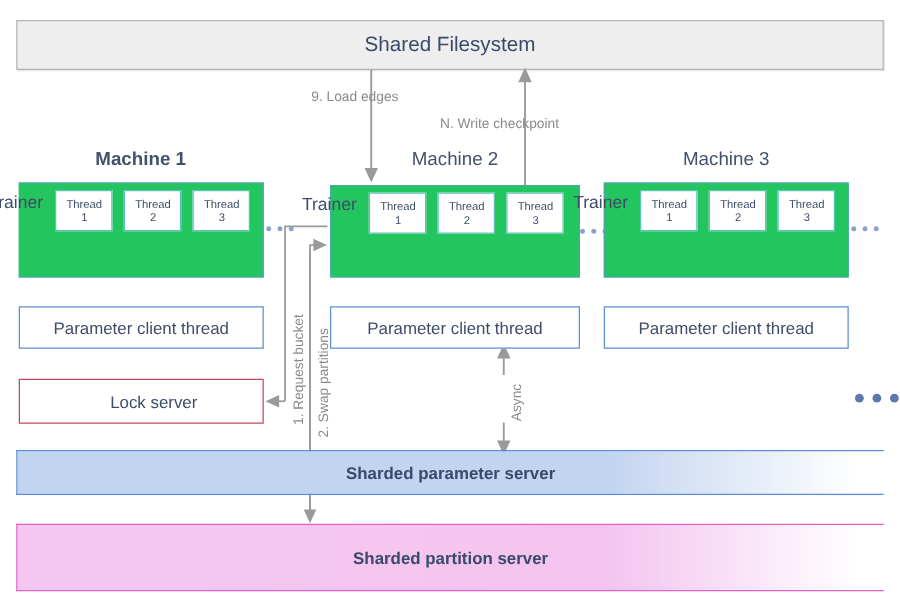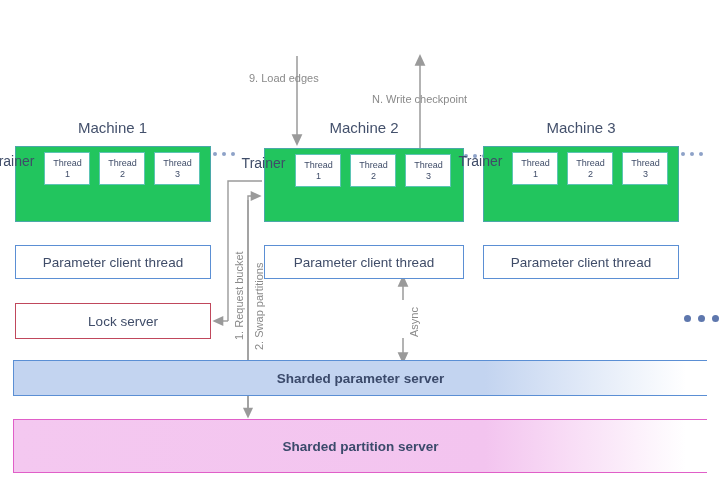--- a/index.html
+++ b/index.html
@@ -30,21 +30,21 @@
   .trainer{
     border:1.6px solid #4aa8a8;background:#22c55e;
     align-items:flex-start;justify-content:center;
     flex-direction:row;
   }
   .trainer-title{
     width:100%;text-align:center;font-size:14px;color:#3f4c68;
     margin-top:6px;
   }
   .thread-row{
-    display:flex;align-items:flex-start;gap:9px;
+    display:flex;align-items:flex-end;gap:9px;
     margin-top:5px;margin-left:10px;
   }
   .thread{
     width:46px;height:33px;box-sizing:border-box;
     border:1.6px solid #5cc4b4;background:#fff;
     display:flex;flex-direction:column;align-items:center;justify-content:center;
     font-size:9px;color:#3f4c68;line-height:1.15;
   }
   .dots{
     display:flex;gap:5px;margin-left:4px;
@@ -90,20 +90,23 @@
   .vlabel{
     position:absolute;font-size:11px;color:#8a8a8a;white-space:nowrap;
     transform-origin:0 0;transform:rotate(-90deg);
   }
 </style>
 </head>
 <body>
 
 <div id="stage">
 
+  <div class="box fs-bar">
+    <span>Shared Filesystem</span>
+  </div>
 
   <svg class="wires">
     <defs>
       <marker id="ahead" markerWidth="9" markerHeight="9" refX="4.2" refY="4.4" orient="auto">
         <path d="M0.4,0.8 L8.2,4.4 L0.4,8.0 z" fill="#9a9a9a"></path>
       </marker>
     </defs>
 
     <g>
       <line x1="297" y1="56" x2="297" y2="140" stroke="#9a9a9a" stroke-width="1.5" marker-end="url(#ahead)"></line>
@@ -123,26 +126,26 @@
       <path d="M248,200 L248,413" fill="none" stroke="#9a9a9a" stroke-width="1.4" marker-end="url(#ahead)"></path>
     </g>
 
     <g>
       <line x1="403" y1="300" x2="403" y2="281" stroke="#9a9a9a" stroke-width="1.5" marker-end="url(#ahead)"></line>
       <line x1="403" y1="338" x2="403" y2="358" stroke="#9a9a9a" stroke-width="1.5" marker-end="url(#ahead)"></line>
     </g>
   </svg>
 
   <div class="alabel" style="left:249px;top:72px;">9. Load edges</div>
-  <div class="alabel" style="left:372px;top:93px;text-align:right;">N. Write checkpoint</div>
+  <div class="alabel" style="left:352px;top:93px;text-align:right;">N. Write checkpoint</div>
   <div class="vlabel" style="left:233px;top:340px;">1. Request bucket</div>
   <div class="vlabel" style="left:253px;top:350px;">2. Swap partitions</div>
   <div class="vlabel" style="left:408px;top:337px;">Async</div>
 
-  <div class="machine-label" style="left:15px;top:119px;width:195px;">Machine 1</div>
+  <div class="machine-label" style="left:15px;top:119px;width:195px;font-weight:bold;">Machine 1</div>
 
   <div class="box trainer" style="left:15px;top:146px;width:196px;height:76px;">
     <div class="trainer-title">Trainer</div>
     <div class="thread-row">
       <div class="thread">
         <span>Thread</span>
         <span>1</span>
       </div>
       <div class="thread">
         <span>Thread</span>

